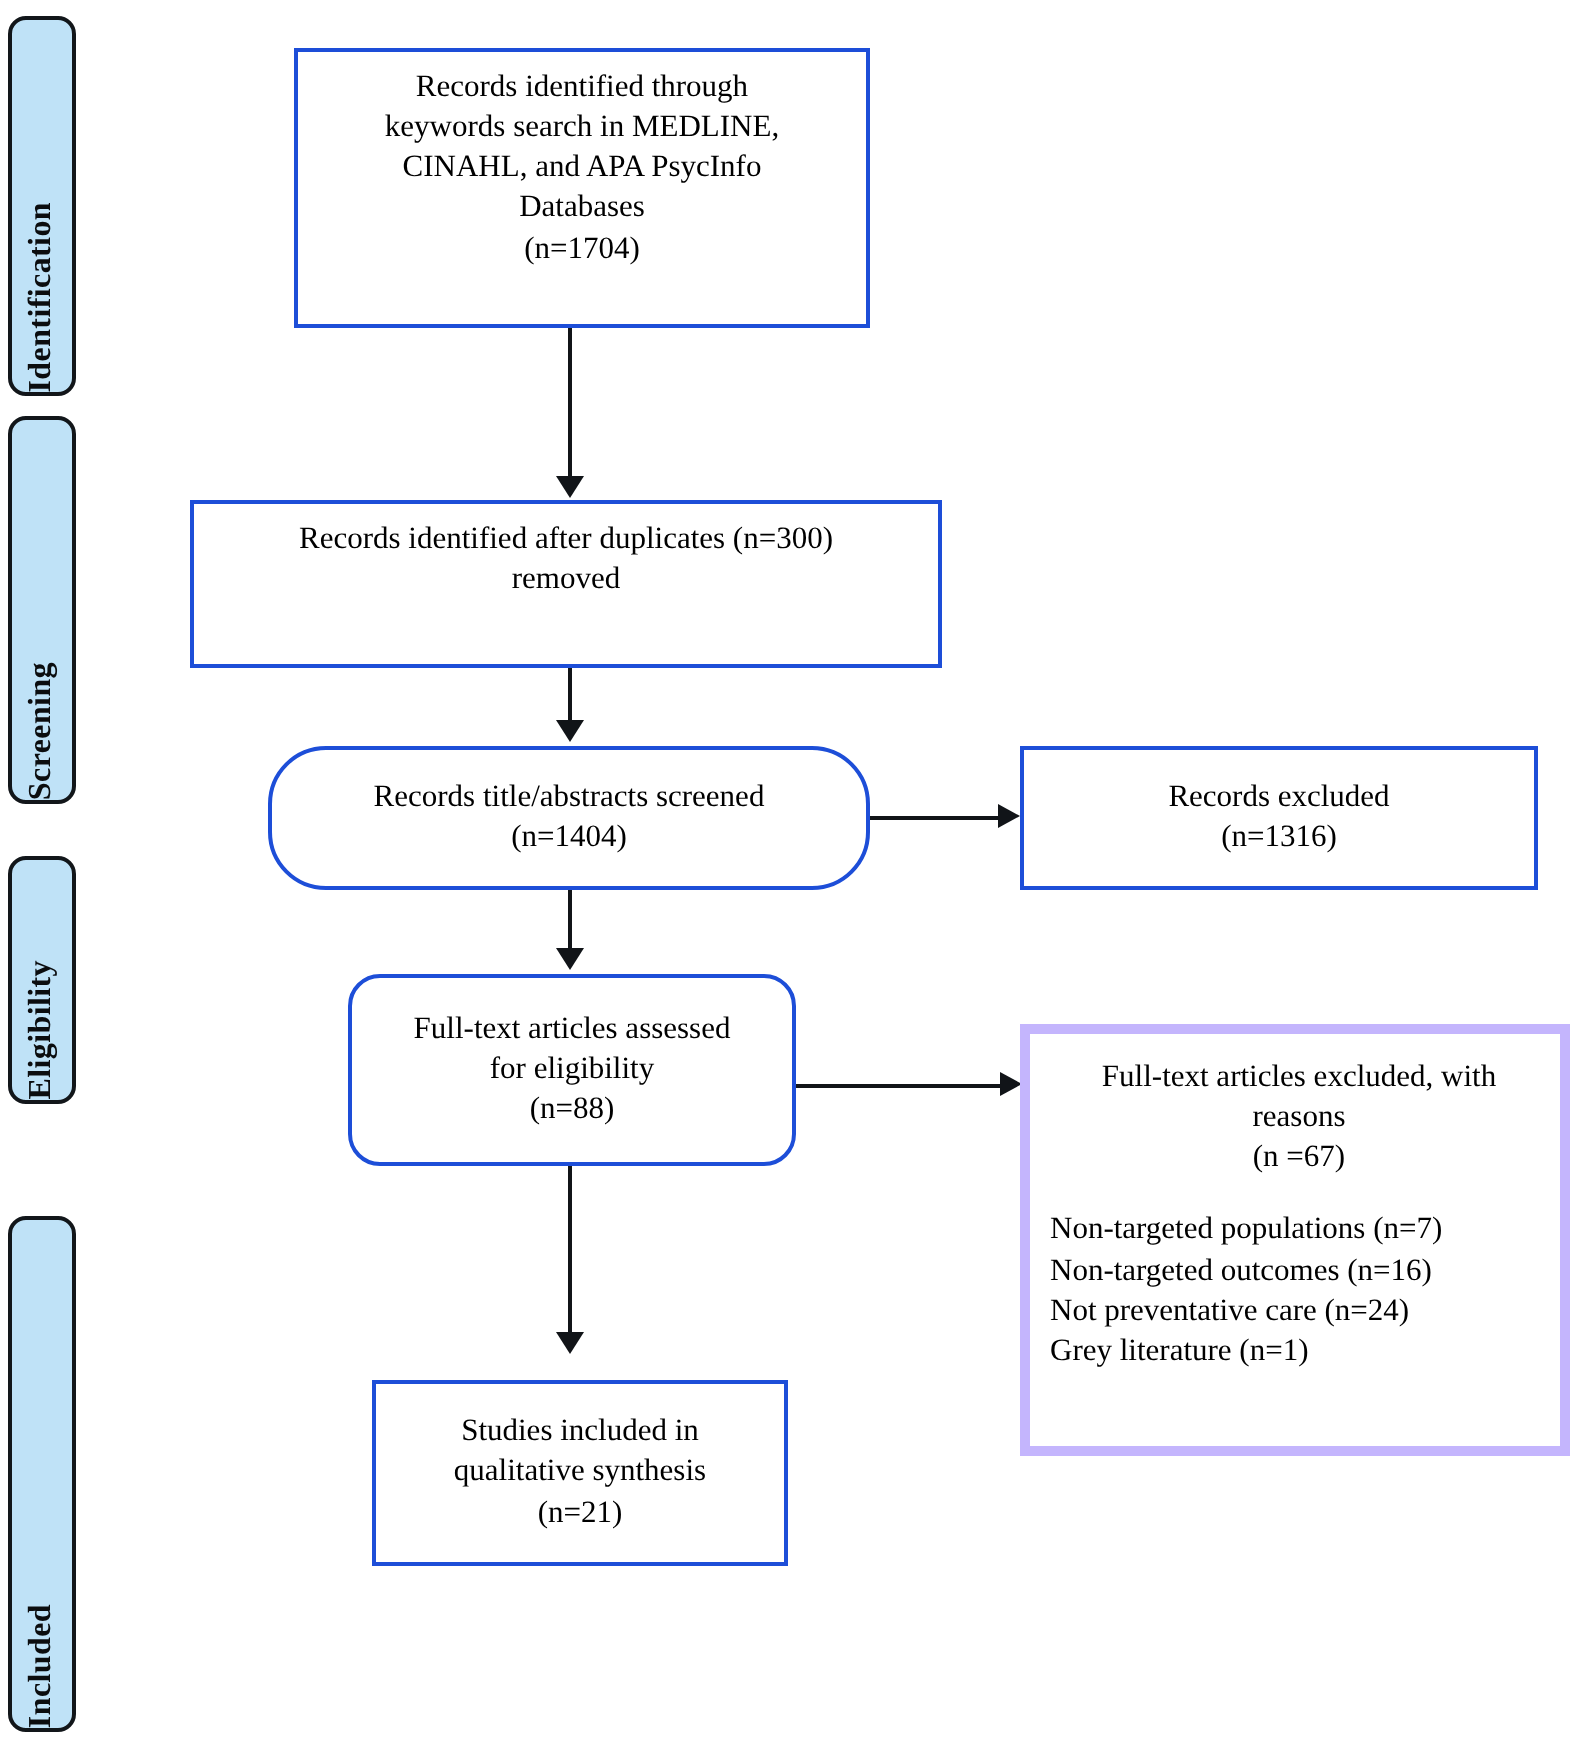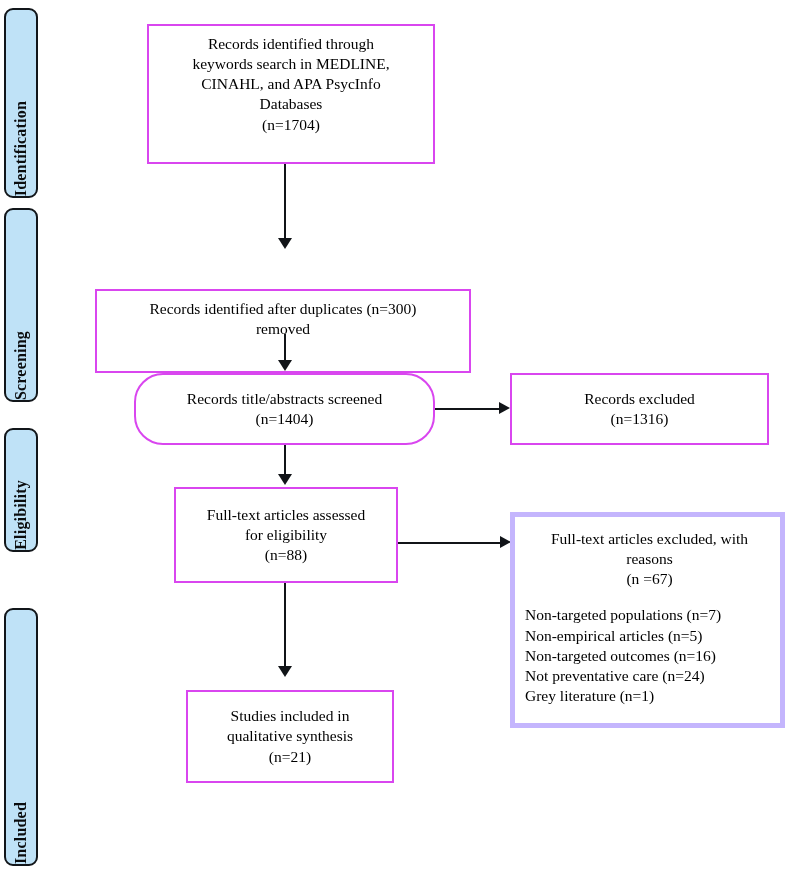--- a/index.html
+++ b/index.html
@@ -40,21 +40,21 @@
     padding-bottom:6px;
     white-space:nowrap;
     color:#0b0d0f;
   }
 
   
   .box{
     position:absolute;
     box-sizing:border-box;
     background:#ffffff;
-    border:2px solid #d946ef;
+    border:2px solid #1d4ed8;
     display:flex;
     align-items:center;
     justify-content:center;
     text-align:center;
   }
   .box .btxt{
     font-family:"Liberation Serif", serif;
     font-size:15.5px;
     line-height:1.30;
     padding:0 8px;
@@ -131,21 +131,21 @@
     <span class="btxt">Records identified through
 keywords search in MEDLINE,
 CINAHL, and APA PsycInfo
 Databases
 (n=1704)</span>
   </div>
 
   <div class="vline" style="left:284px;top:164px;height:76px;"></div>
   <div class="arrow-down" style="left:278px;top:238px;"></div>
 
-  <div class="box top-align" style="left:95px;top:250px;width:376px;height:84px;margin-top:39px;">
+  <div class="box top-align" style="left:95px;top:250px;width:376px;height:84px;">
     <span class="btxt">Records identified after duplicates (n=300)
 removed</span>
   </div>
 
   <div class="vline" style="left:284px;top:334px;height:28px;"></div>
   <div class="arrow-down" style="left:278px;top:360px;"></div>
 
   <div class="box" style="left:134px;top:373px;width:301px;height:72px;border-radius:29px;">
     <span class="btxt">Records title/abstracts screened
 (n=1404)</span>
@@ -155,36 +155,35 @@
   <div class="arrow-right" style="left:499px;top:402px;"></div>
 
   <div class="box" style="left:510px;top:373px;width:259px;height:72px;align-items:center;">
     <span class="btxt">Records excluded
 (n=1316)</span>
   </div>
 
   <div class="vline" style="left:284px;top:445px;height:32px;"></div>
   <div class="arrow-down" style="left:278px;top:474px;"></div>
 
-  <div class="box" style="left:174px;top:487px;width:224px;height:96px;">
+  <div class="box" style="left:174px;top:487px;width:224px;height:96px;border-radius:16px;">
     <span class="btxt">Full-text articles assessed
 for eligibility
 (n=88)</span>
   </div>
 
   <div class="hline" style="left:398px;top:542px;width:104px;"></div>
   <div class="arrow-right" style="left:500px;top:536px;"></div>
 
   <div class="reasons" style="left:510px;top:512px;width:275px;height:216px;">
     <div class="rhead">Full-text articles excluded, with
 reasons
 (n =67)</div>
     <div class="rlist">
       <div class="rline">Non-targeted populations (n=7)</div>
-      <div class="rline">Non-empirical articles (n=5)</div>
       <div class="rline">Non-targeted outcomes (n=16)</div>
       <div class="rline">Not preventative care (n=24)</div>
       <div class="rline">Grey literature (n=1)</div>
     </div>
   </div>
 
   <div class="vline" style="left:284px;top:583px;height:85px;"></div>
   <div class="arrow-down" style="left:278px;top:666px;"></div>
 
   <div class="box" style="left:186px;top:690px;width:208px;height:93px;">

